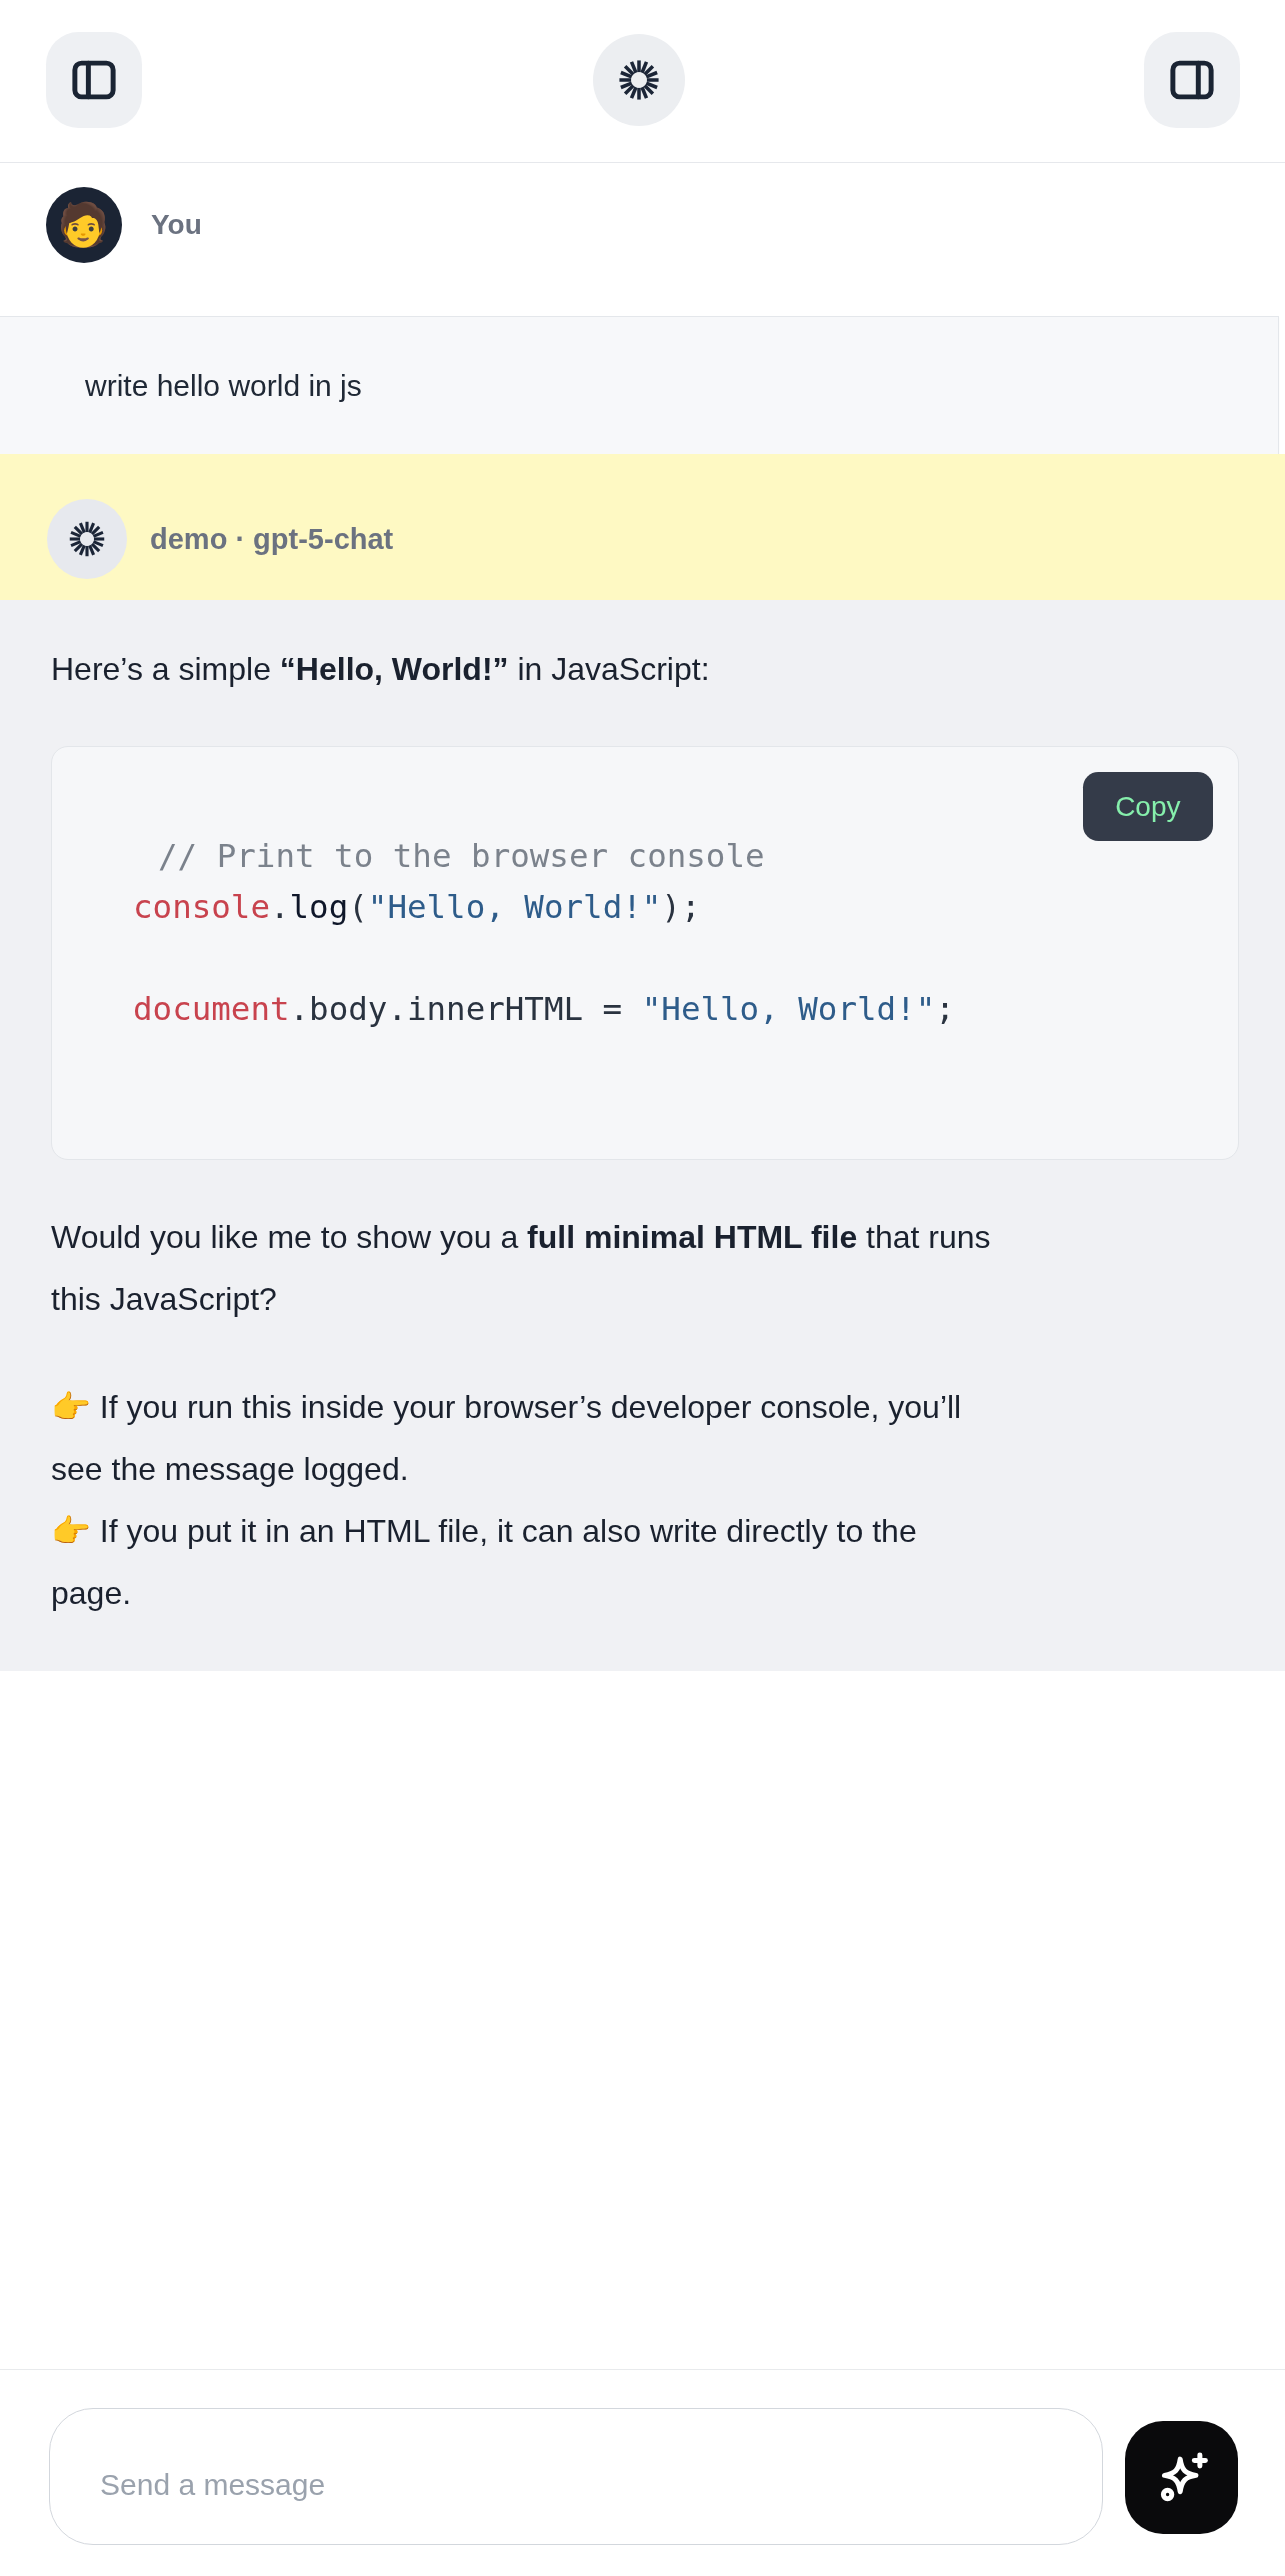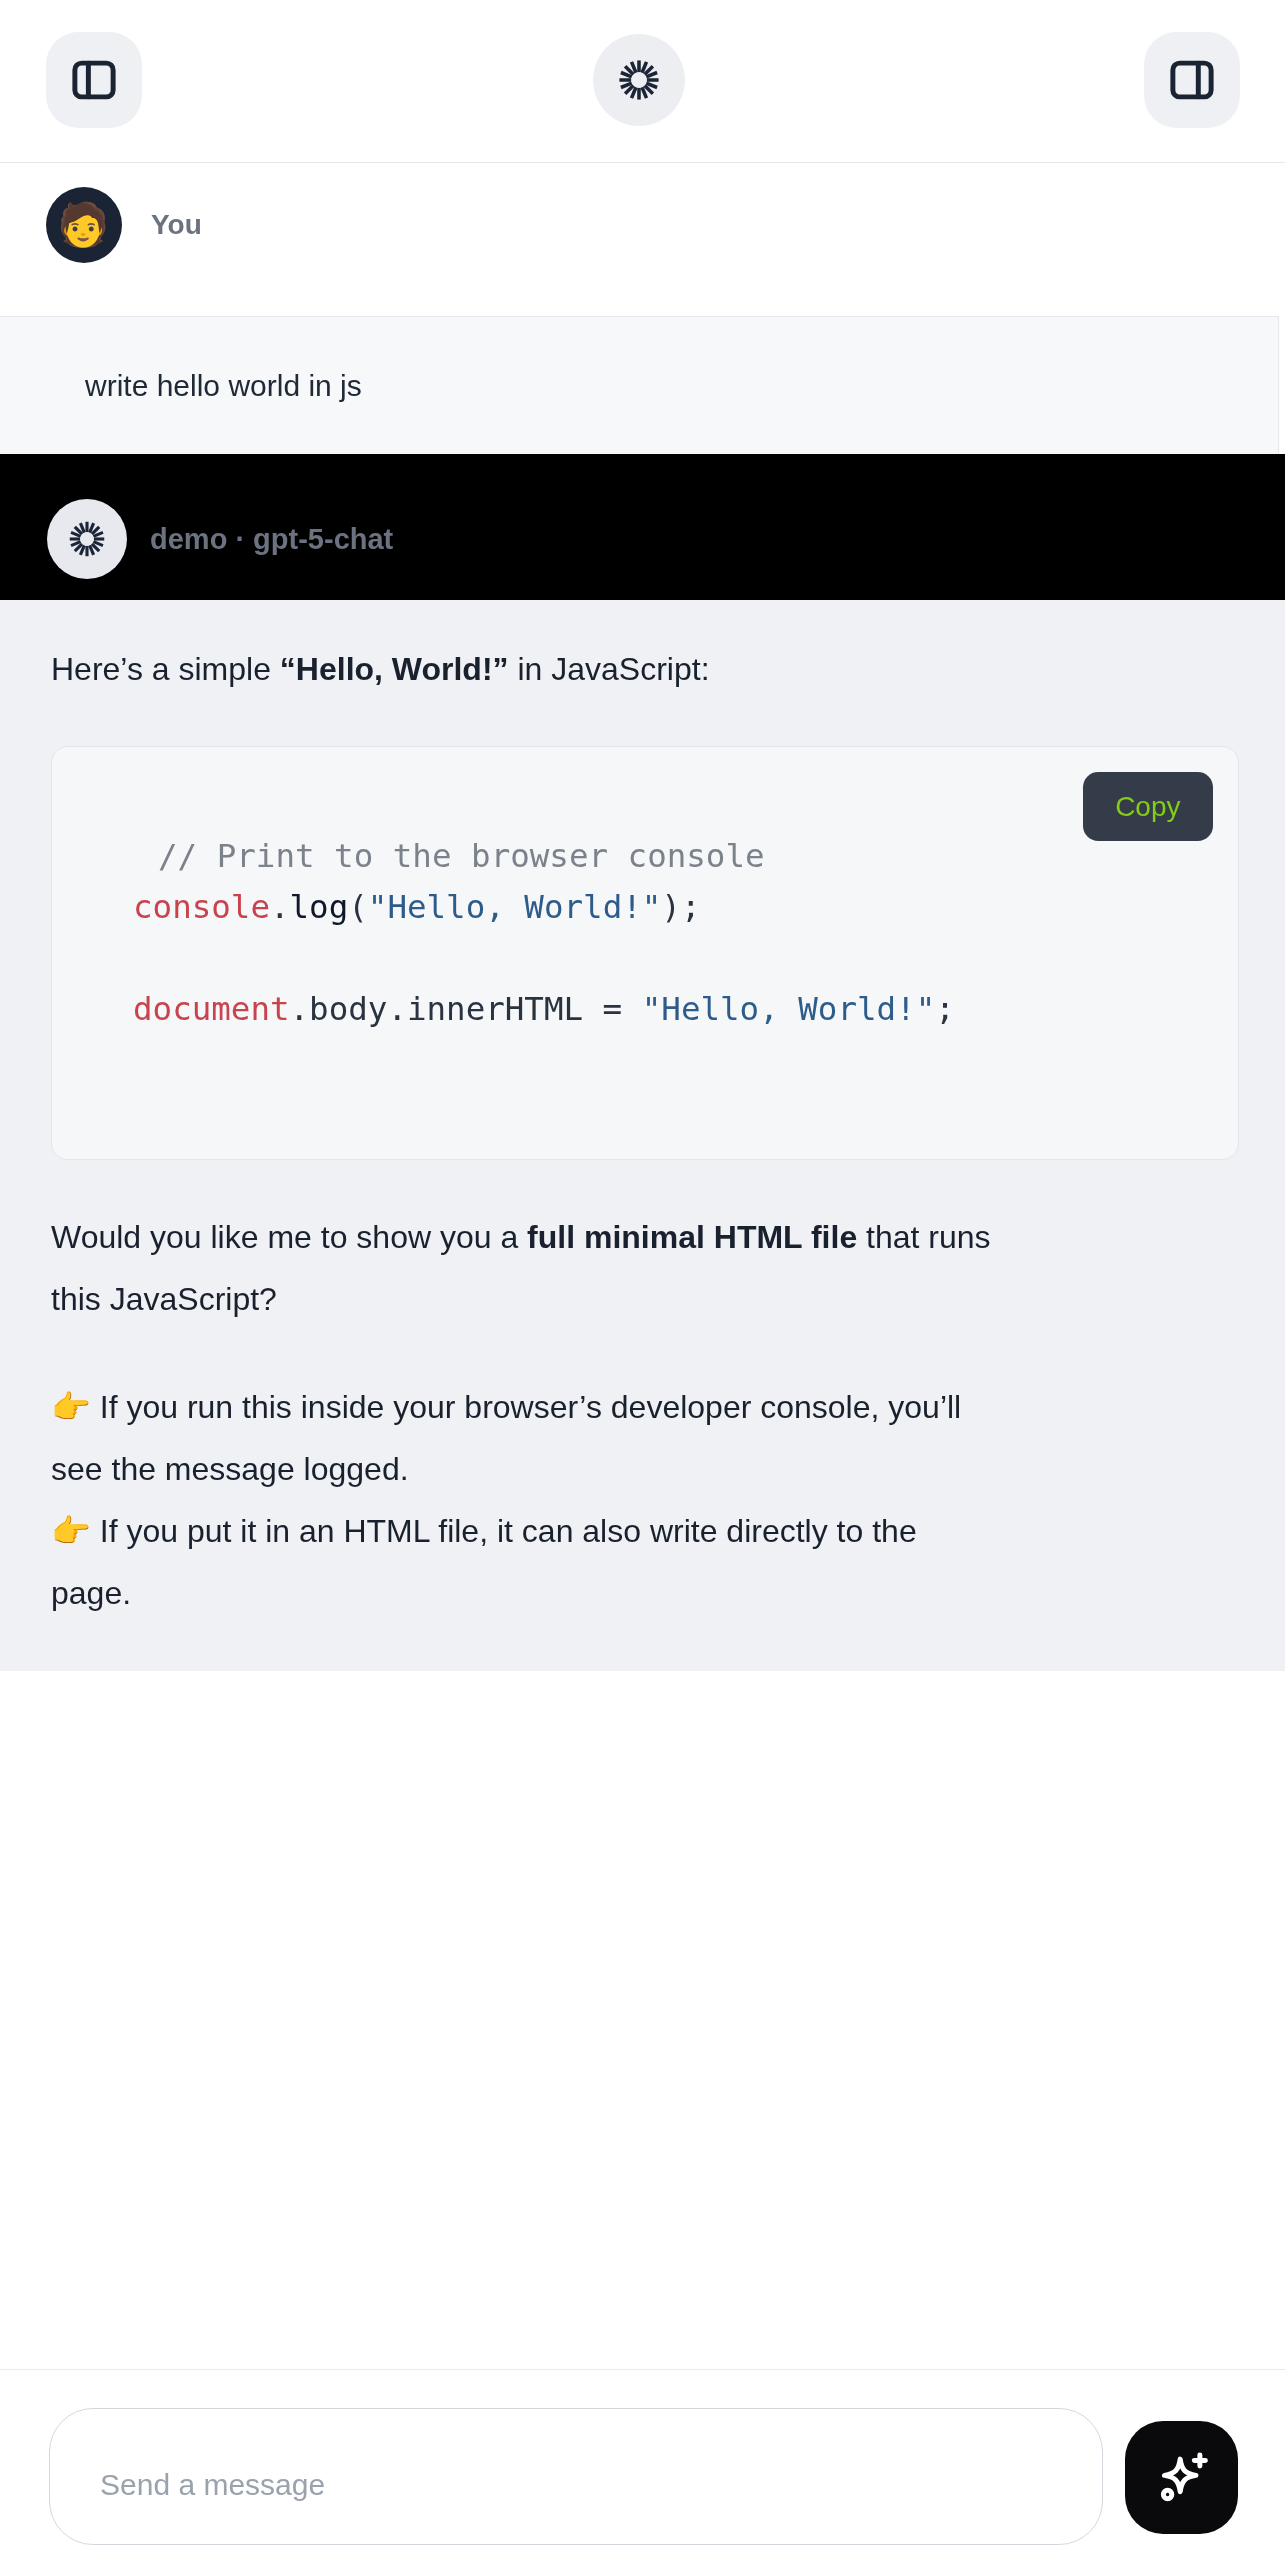--- a/index.html
+++ b/index.html
@@ -22,42 +22,42 @@
   .you-row{position:absolute;top:163px;left:0;width:1285px;height:153px;}
   .avatar-user{position:absolute;left:46px;top:24px;width:76px;height:76px;border-radius:50%;
                background:#1b2434;display:flex;align-items:center;justify-content:center;font-size:42px;line-height:1;}
   .you-label{position:absolute;left:151px;top:0;height:124px;display:flex;align-items:center;
              font-size:28px;font-weight:700;color:#6b7280;}
   .user-card{position:absolute;top:316px;left:0;width:1279px;height:139px;background:#f7f8fa;
              border:1px solid #e4e7eb;border-left:none;box-sizing:border-box;display:flex;align-items:center;
              padding-left:85px;font-size:30px;color:#202936;box-shadow:0 1px 1.9px rgba(20,30,50,0.03);}
 
   
-  .asst-row{position:absolute;top:454px;left:0;width:1285px;height:146px;background:#000000;}
+  .asst-row{position:absolute;top:454px;left:0;width:1285px;height:146px;background:#fef9c3;}
   .avatar-asst{position:absolute;left:47px;top:45px;width:80px;height:80px;border-radius:50%;
                background:#e7e9ee;display:flex;align-items:center;justify-content:center;}
   .avatar-asst .burst-icon{width:44px;height:44px;}
   .model-label{position:absolute;left:150px;top:0;height:170px;display:flex;align-items:center;
                font-size:29px;font-weight:700;color:#6b7280;}
 
   
   .asst-panel{position:absolute;top:600px;left:0;width:1285px;height:1071px;background:#f0f1f4;
               box-sizing:border-box;padding:38px 50px 0 51px;color:#1a212e;font-size:32px;}
   .para{white-space:pre-wrap;line-height:62px;margin:0;}
   .seg-bold{font-weight:700;margin-top:44px;}
   .codeblock{position:relative;margin-top:46px;width:1188px;box-sizing:border-box;height:414px;
              background:#f6f7f9;border:1.9px solid #e3e6ea;border-radius:17px;
              padding:84px 29px 0 81px;font-family:"DejaVu Sans Mono", monospace;font-size:32.5px;}
   .code-line{height:51px;line-height:51px;white-space:pre;}
   .tok-comment{color:#7b828c;margin-left:25px;}
   .tok-builtin{color:#c8434e;}
   .tok-method{color:#0f172a;}
   .tok-string{color:#2e5c8a;}
   .tok-plain{color:#2a3340;}
-  .copy-btn{position:absolute;top:25px;right:25px;height:69px;padding:0 32.5px;background:#343b49;color:#84cc16;
+  .copy-btn{position:absolute;top:25px;right:25px;height:69px;padding:0 32.5px;background:#343b49;color:#86efac;
             border:none;border-radius:15.3px;font-size:28px;font-family:"Liberation Sans", sans-serif;
             display:flex;align-items:center;cursor:pointer;}
   .mt{margin-top:46px;}
 
   
   .composer{position:absolute;top:2369px;left:0;width:1285px;height:207px;background:#ffffff;
             border-top:1px solid #e8eaec;box-sizing:border-box;}
   .msg-input{position:absolute;left:49px;top:38px;width:1054px;height:137px;box-sizing:border-box;
              border:1.9px solid #d3d7dd;border-radius:44px;background:#ffffff;padding:16px 38px 0 50px;
              font-size:30px;color:#202936;font-family:"Liberation Sans", sans-serif;outline:none;}

